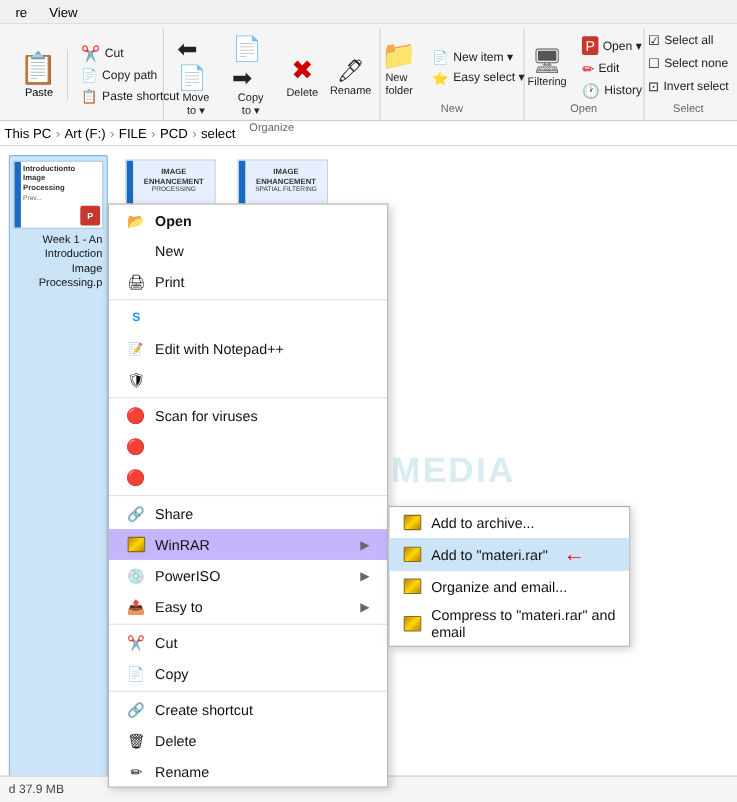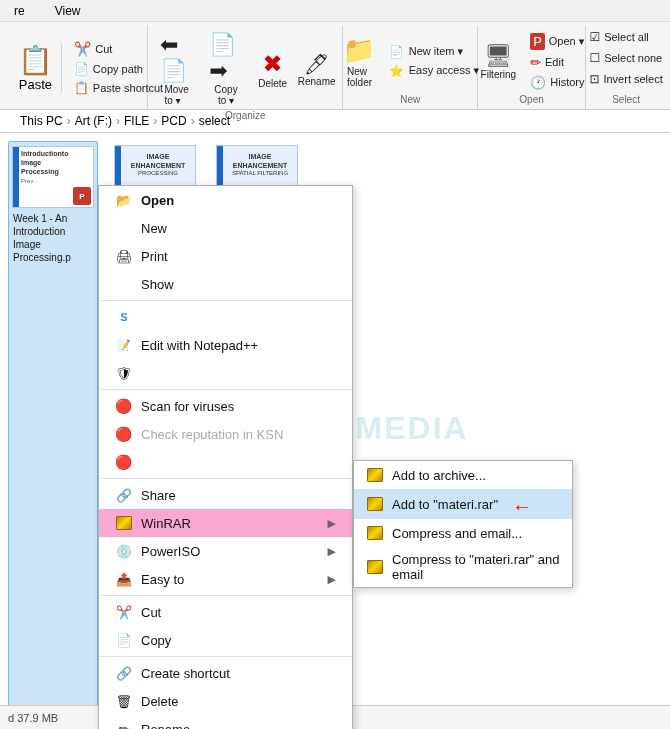--- a/index.html
+++ b/index.html
@@ -97,21 +97,21 @@
       cursor: pointer;
       border-radius: 3px;
       border-right: 1px solid #d0d0d0;
       margin-right: 4px;
     }
 
     
     .breadcrumb-bar {
       background: white;
       border-bottom: 1px solid #ccc;
-      padding: 4px 20px;
+      padding: 4px 4px;
       display: flex;
       align-items: center;
       gap: 4px;
       font-size: 12px;
     }
 
     .breadcrumb-sep {
       color: #888;
     }
 
@@ -196,21 +196,21 @@
       position: absolute;
       top: 0;
       left: 0;
       width: 6px;
       height: 100%;
       background: #1a69c4;
     }
 
     .file-label {
       font-size: 10px;
-      text-align: left;
+      text-align: right;
       color: #111;
       word-break: break-word;
       max-width: 88px;
       line-height: 1.3;
     }
 
     
     .status-bar {
       position: absolute;
       bottom: 0;
@@ -241,21 +241,21 @@
 
     .ctx-item {
       padding: 5px 16px;
       cursor: pointer;
       display: flex;
       align-items: center;
       gap: 8px;
       color: #111;
     }
     .ctx-item.disabled { color: #aaa; cursor: default; }
-    .ctx-item.highlighted { background: #f9a8d4; }
+    .ctx-item.highlighted { background: #c4b5fd; }
 
     .ctx-separator {
       height: 1px;
       background: #e0e0e0;
       margin: 2px 0;
     }
 
     .ctx-icon {
       width: 18px;
       height: 18px;
@@ -302,21 +302,21 @@
       border: 1px solid #8b6914;
       display: inline-block;
       border-radius: 1px;
     }
 
     
     .menu-bar {
       background: #f0f0f0;
       padding: 2px 8px;
       display: flex;
-      gap: 18px;
+      gap: 8px;
       font-size: 12px;
       border-bottom: 1px solid #ddd;
       height: 22px;
       align-items: center;
     }
     .menu-bar-item {
       padding: 1px 6px;
       cursor: pointer;
       border-radius: 2px;
     }
@@ -328,21 +328,21 @@
   <span class="menu-bar-item">re</span>
   <span class="menu-bar-item">View</span>
 </div>
 
 <div class="ribbon">
 
   <div class="clipboard-group ribbon-group">
     <div class="ribbon-items">
       <div class="clipboard-paste-btn">
         <span style="font-size:28px;">📋</span>
-        <span style="font-size:13px;">Paste</span>
+        <span style="font-size:10px;">Paste</span>
       </div>
       <div class="ribbon-col">
         <div class="ribbon-btn-small">
           <span style="font-size:14px; color:#c00;">✂️</span>
           <span>Cut</span>
         </div>
         <div class="ribbon-btn-small">
           <span style="font-size:12px;">📄</span>
           <span>Copy path</span>
         </div>
@@ -352,21 +352,21 @@
         </div>
       </div>
     </div>
     <div class="ribbon-group-label"></div>
   </div>
 
   <div class="ribbon-group">
     <div class="ribbon-items">
       <div class="ribbon-btn">
         <span style="font-size:22px;">⬅📄</span>
-        <span style="font-size:10px; text-align:left; white-space:nowrap;">Move<br>to ▾</span>
+        <span style="font-size:10px; text-align:center; white-space:nowrap;">Move<br>to ▾</span>
       </div>
       <div class="ribbon-btn">
         <span style="font-size:22px;">📄➡</span>
         <span style="font-size:10px; text-align:center; white-space:nowrap;">Copy<br>to ▾</span>
       </div>
       <div class="ribbon-btn">
         <span style="font-size:24px; color:#cc0000;">✖</span>
         <span style="font-size:10px;">Delete</span>
       </div>
       <div class="ribbon-btn">
@@ -383,21 +383,21 @@
         <span style="font-size:26px;">📁</span>
         <span style="font-size:10px; white-space:nowrap;">New<br>folder</span>
       </div>
       <div class="ribbon-col">
         <div class="ribbon-btn-small">
           <span style="font-size:12px;">📄</span>
           <span>New item ▾</span>
         </div>
         <div class="ribbon-btn-small">
           <span style="font-size:12px;">⭐</span>
-          <span>Easy access ▾</span>
+          <span>Easy select ▾</span>
         </div>
       </div>
     </div>
     <div class="ribbon-group-label">New</div>
   </div>
 
   <div class="ribbon-group">
     <div class="ribbon-items">
       <div class="ribbon-btn">
         <span style="font-size:22px; color:#555;">🖥</span>
@@ -499,43 +499,38 @@
     <span>Open</span>
   </div>
   <div class="ctx-item">
     <span class="ctx-icon"></span>
     <span>New</span>
   </div>
   <div class="ctx-item">
     <span class="ctx-icon">🖨</span>
     <span>Print</span>
   </div>
-  <div class="ctx-item">
-    <span class="ctx-icon"></span>
-    <span>Show</span>
-  </div>
   <div class="ctx-separator"></div>
   <div class="ctx-item">
     <span class="ctx-icon" style="font-size:11px; color:#2196F3; font-weight:bold;">S</span>
   </div>
   <div class="ctx-item">
     <span class="ctx-icon" style="font-size:11px;">📝</span>
     <span>Edit with Notepad++</span>
   </div>
   <div class="ctx-item">
     <span class="ctx-icon">🛡</span>
   </div>
   <div class="ctx-separator"></div>
   <div class="ctx-item">
     <span class="ctx-icon" style="font-size:14px; color:#cc0000;">🔴</span>
     <span>Scan for viruses</span>
   </div>
   <div class="ctx-item disabled">
     <span class="ctx-icon" style="font-size:14px; color:#aaa;">🔴</span>
-    <span>Check reputation in KSN</span>
   </div>
   <div class="ctx-item disabled">
     <span class="ctx-icon" style="font-size:14px; color:#aaa;">🔴</span>
   </div>
   <div class="ctx-separator"></div>
   <div class="ctx-item">
     <span class="ctx-icon">🔗</span>
     <span>Share</span>
   </div>
   <div class="ctx-item highlighted">
@@ -591,21 +586,21 @@
     <span class="ctx-icon">
       <span class="winrar-icon"></span>
     </span>
     <span>Add to "materi.rar"</span>
     <span style="margin-left: 6px; color: red; font-size: 20px; font-weight: bold; line-height:1;">←</span>
   </div>
   <div class="sub-item">
     <span class="ctx-icon">
       <span class="winrar-icon"></span>
     </span>
-    <span>Compress and email...</span>
+    <span>Organize and email...</span>
   </div>
   <div class="sub-item">
     <span class="ctx-icon">
       <span class="winrar-icon"></span>
     </span>
     <span>Compress to "materi.rar" and email</span>
   </div>
 </div>
 
 <div class="status-bar">

